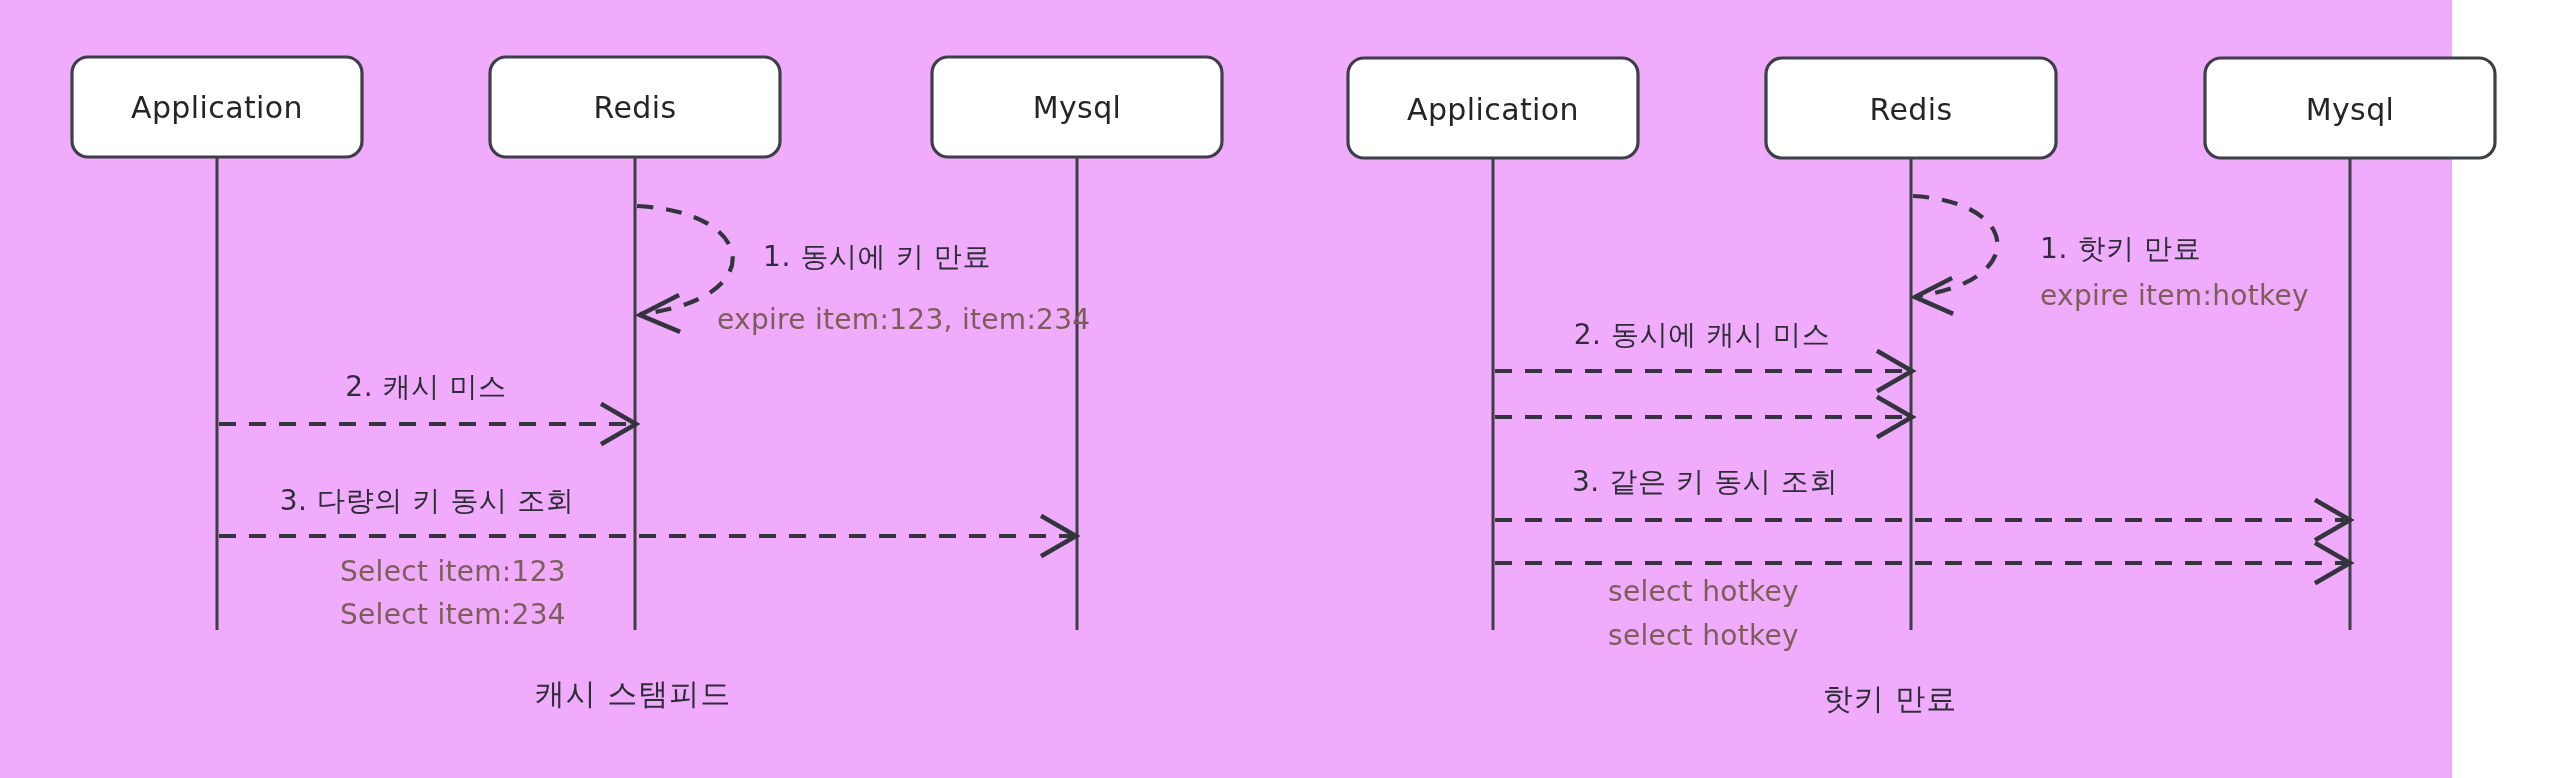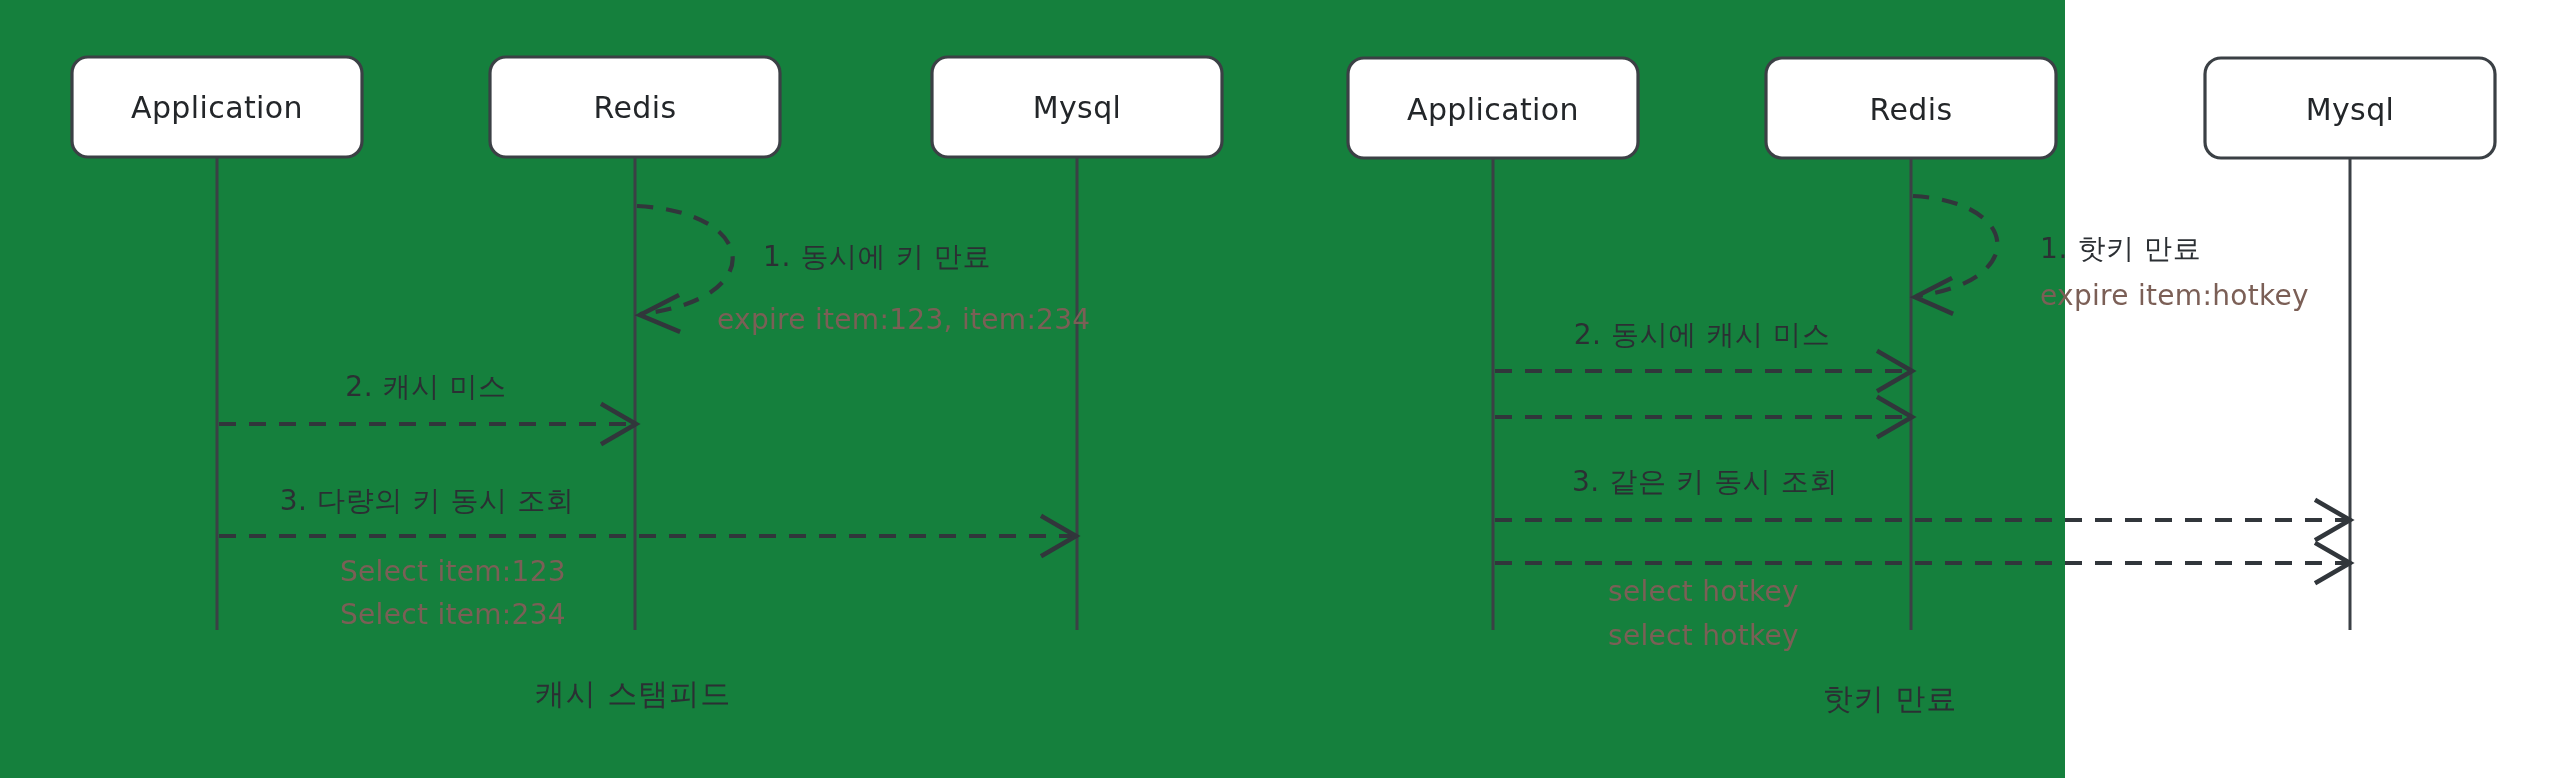--- a/index.html
+++ b/index.html
@@ -8,24 +8,23 @@
     background: #ffffff;
   }
   body {
     width: 2560px;
     height: 778px;
     font-family: "DejaVu Sans", sans-serif;
     overflow: hidden;
   }
   #canvas {
     position: relative;
-    width: 2044px;
+    width: 2452px;
     height: 778px;
-    background: #15803d;
-    padding-left: 21px;
+    background: #f0abfc;
   }
   svg.diagram {
     position: absolute;
     top: 0;
     left: 0;
     width: 2560px;
     height: 778px;
     overflow: visible;
   }
   .node-box {

